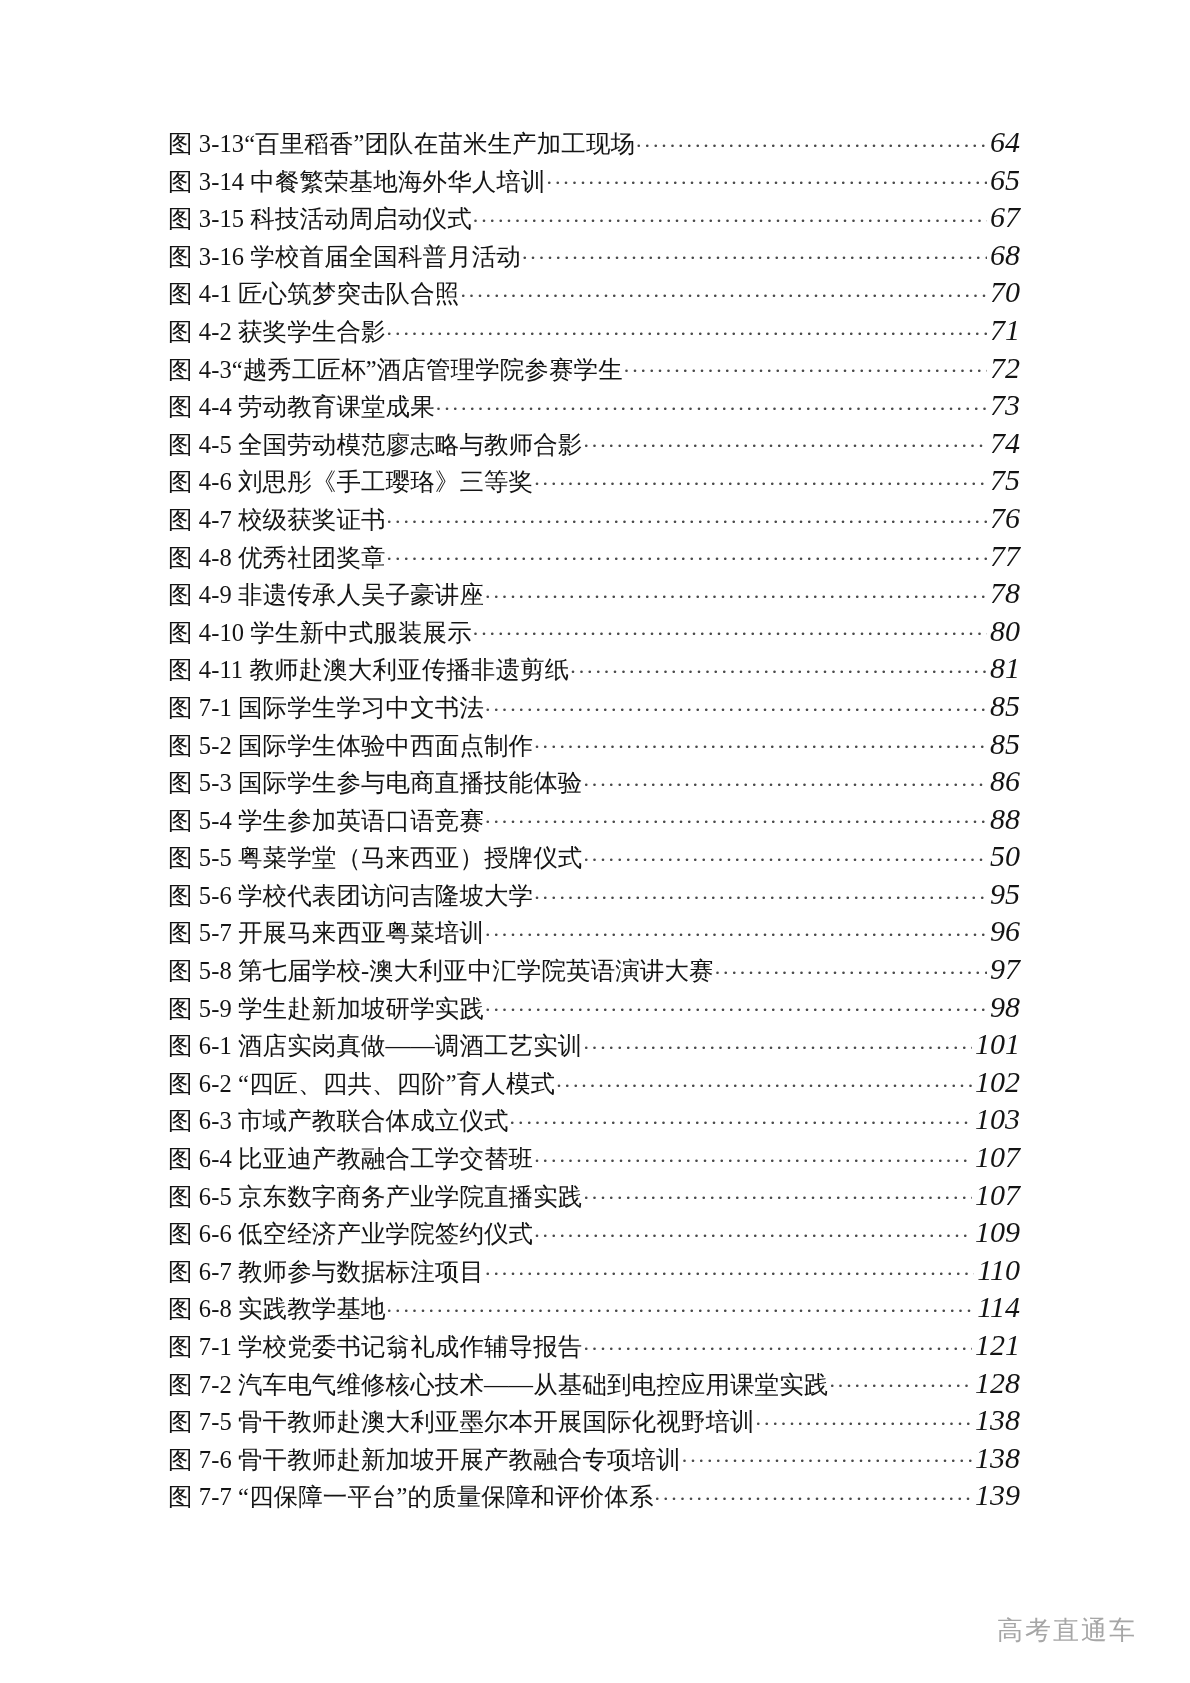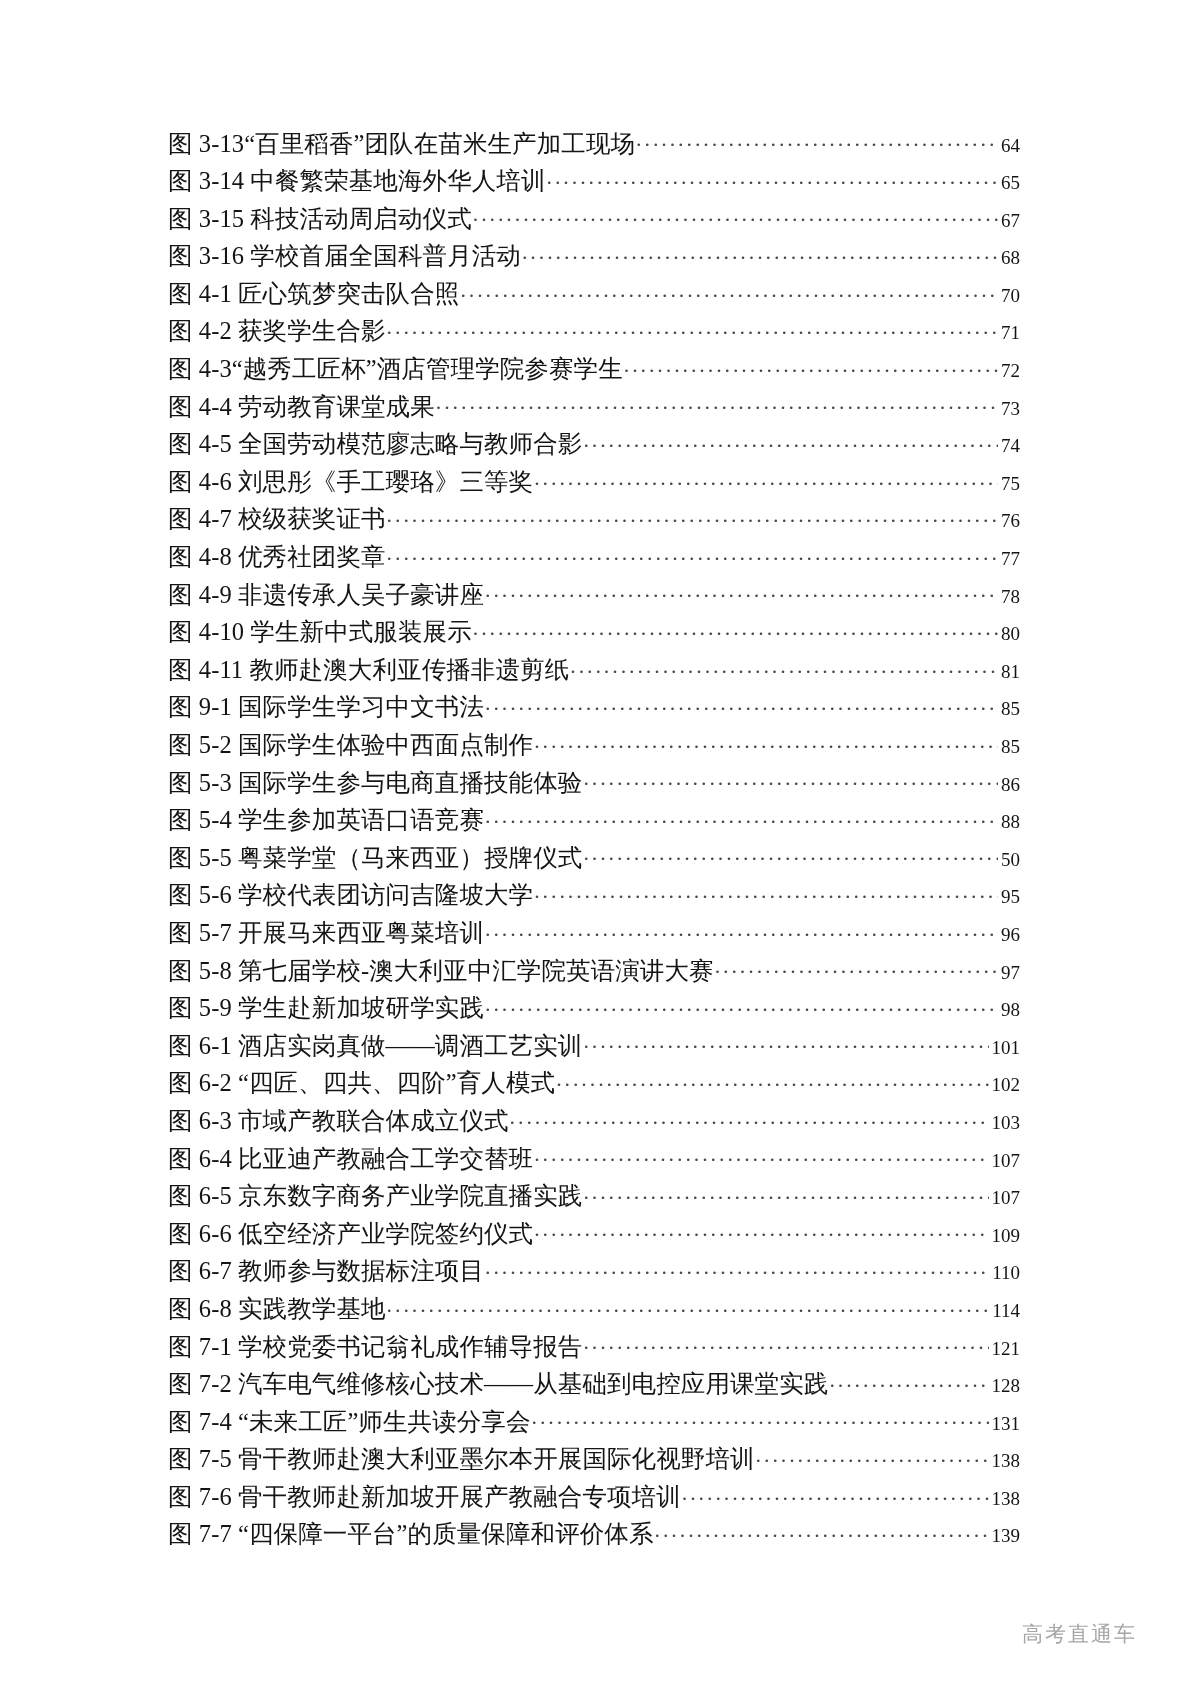--- a/index.html
+++ b/index.html
@@ -61,30 +61,31 @@
     bottom: 0.06em;
     font-size: 22px;
     letter-spacing: 2.9px;
     color: #4a4a4a;
     white-space: nowrap;
   }
   .entry-page {
     flex: 0 0 auto;
     text-align: left;
     font-family: "Liberation Serif", "DejaVu Serif", serif;
-    font-size: 19px;
+    font-size: 30px;
     color: #141414;
     padding-left: 2px;
+    font-style: italic;
   }
   .watermark {
     position: absolute;
     right: 53px;
     bottom: 38px;
     font-family: "Liberation Sans", sans-serif;
-    font-size: 21px;
+    font-size: 26px;
     letter-spacing: 2px;
     color: #a6a6a6;
     user-select: none;
   }
 </style>
 </head>
 <body>
 
 <div class="page">
 
@@ -159,21 +160,21 @@
     <span class="entry-label">图 4-10  学生新中式服装展示</span>
     <span class="entry-leader"></span>
     <span class="entry-page">80</span>
   </li>
         <li class="toc-entry">
     <span class="entry-label">图 4-11  教师赴澳大利亚传播非遗剪纸</span>
     <span class="entry-leader"></span>
     <span class="entry-page">81</span>
   </li>
         <li class="toc-entry">
-    <span class="entry-label">图 9-1 国际学生学习中文书法</span>
+    <span class="entry-label">图 7-1 国际学生学习中文书法</span>
     <span class="entry-leader"></span>
     <span class="entry-page">85</span>
   </li>
         <li class="toc-entry">
     <span class="entry-label">图 5-2 国际学生体验中西面点制作</span>
     <span class="entry-leader"></span>
     <span class="entry-page">85</span>
   </li>
         <li class="toc-entry">
     <span class="entry-label">图 5-3 国际学生参与电商直播技能体验</span>
@@ -252,25 +253,20 @@
   </li>
         <li class="toc-entry">
     <span class="entry-label">图 7-1 学校党委书记翁礼成作辅导报告</span>
     <span class="entry-leader"></span>
     <span class="entry-page">121</span>
   </li>
         <li class="toc-entry">
     <span class="entry-label">图 7-2  汽车电气维修核心技术——从基础到电控应用课堂实践</span>
     <span class="entry-leader"></span>
     <span class="entry-page">128</span>
-  </li>
-        <li class="toc-entry">
-    <span class="entry-label">图 7-4 “未来工匠”师生共读分享会</span>
-    <span class="entry-leader"></span>
-    <span class="entry-page">131</span>
   </li>
         <li class="toc-entry">
     <span class="entry-label">图 7-5  骨干教师赴澳大利亚墨尔本开展国际化视野培训</span>
     <span class="entry-leader"></span>
     <span class="entry-page">138</span>
   </li>
         <li class="toc-entry">
     <span class="entry-label">图 7-6  骨干教师赴新加坡开展产教融合专项培训</span>
     <span class="entry-leader"></span>
     <span class="entry-page">138</span>

